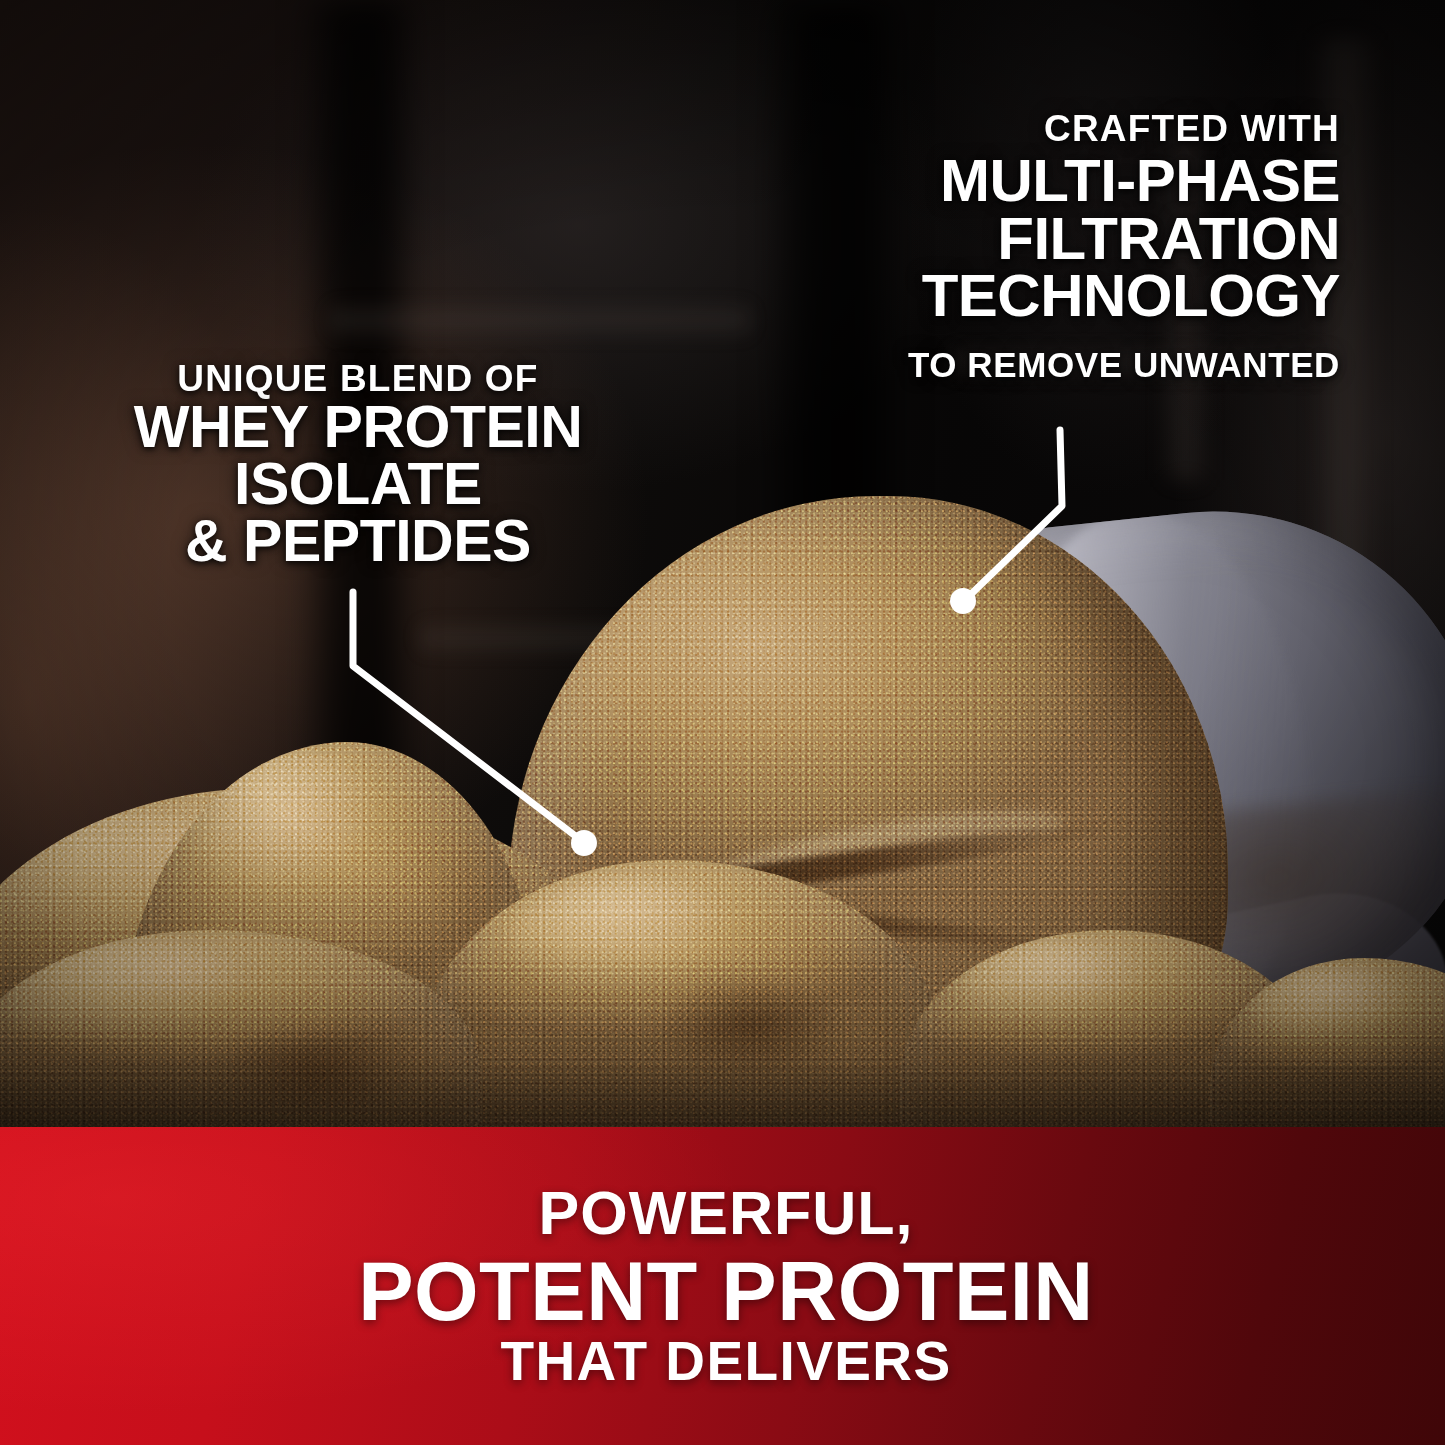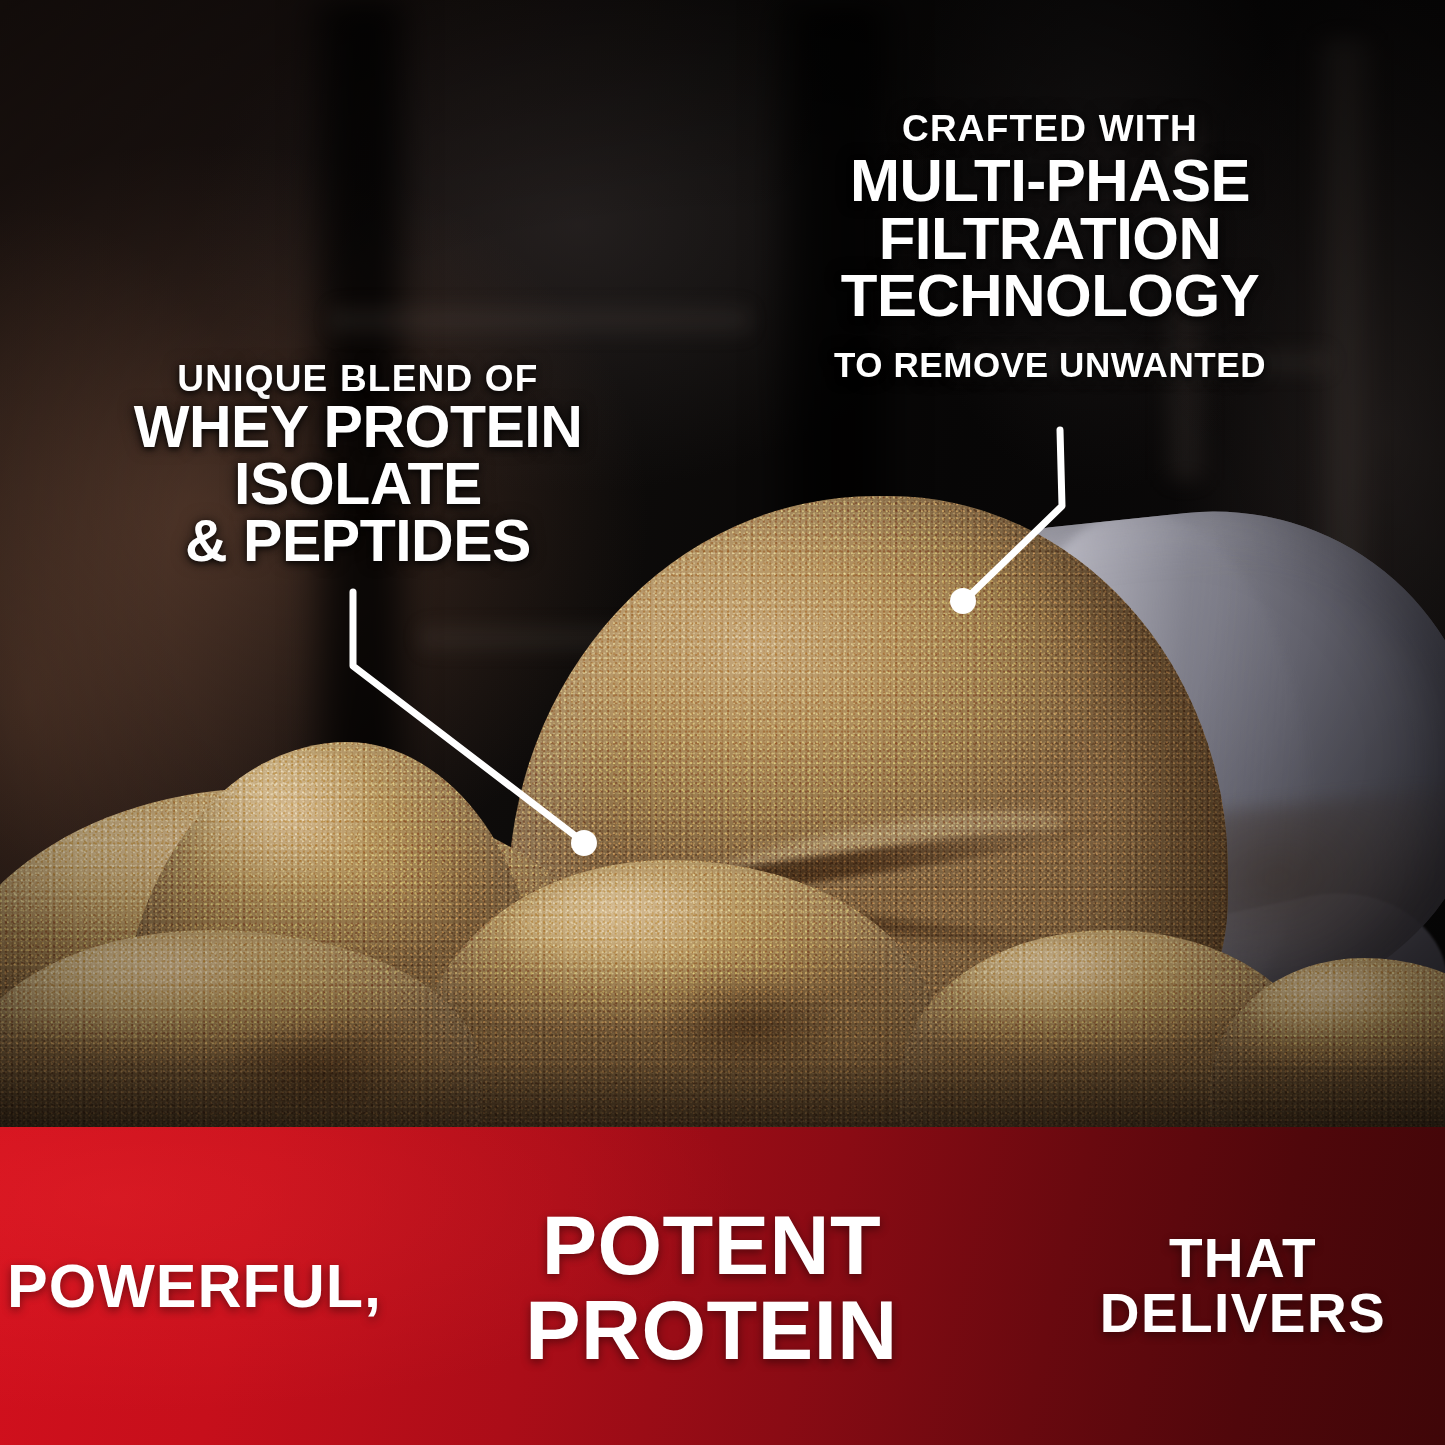--- a/index.html
+++ b/index.html
@@ -213,21 +213,21 @@
   }
   .co-big{
     font-size:60px;
     font-weight:bold;
     letter-spacing:-0.5px;
     white-space:nowrap;
   }
   .co-big.w{ font-size:59px; }
   .co-line{ display:block; }
 
-  #callout-right{ left:760px; top:110px; width:580px; }
+  #callout-right{ left:760px; top:110px; width:580px;text-align:right; }
   #callout-right .co-small{ margin-bottom:5px; }
   #callout-right .co-big{ line-height:.96; }
   #callout-right .co-foot{ font-size:35px; font-weight:bold; letter-spacing:.6px; line-height:1.14; margin-top:20px; }
 
   #callout-left{ left:78px; top:360px; width:560px; }
   #callout-left .co-small{ margin-bottom:2px; }
   #callout-left .co-big{ line-height:.97; }
 
   
   .leaders{
@@ -256,21 +256,21 @@
     content:"";
     position:absolute; inset:0;
     background:radial-gradient(ellipse 70% 110% at 8% 22%, rgba(255,60,60,.22), rgba(0,0,0,0) 62%);
   }
   .banner-inner{
     position:relative;
     z-index:2;
     width:100%;
     height:100%;
     display:flex;
-    flex-direction:row;
+    flex-direction:column;
     align-items:center;
     justify-content:center;
     color:#fff;
     text-align:center;
     text-shadow:0 3px 10px rgba(0,0,0,.45);
     padding-left:7px;
   }
   .bn-1{ font-size:61px; font-weight:bold; letter-spacing:1px; line-height:1.0; }
   .bn-2{ font-size:83px; font-weight:bold; letter-spacing:.5px; line-height:1.02; margin-top:6px; }
   .bn-3{ font-size:55px; font-weight:bold; letter-spacing:1.4px; line-height:1.0; }

